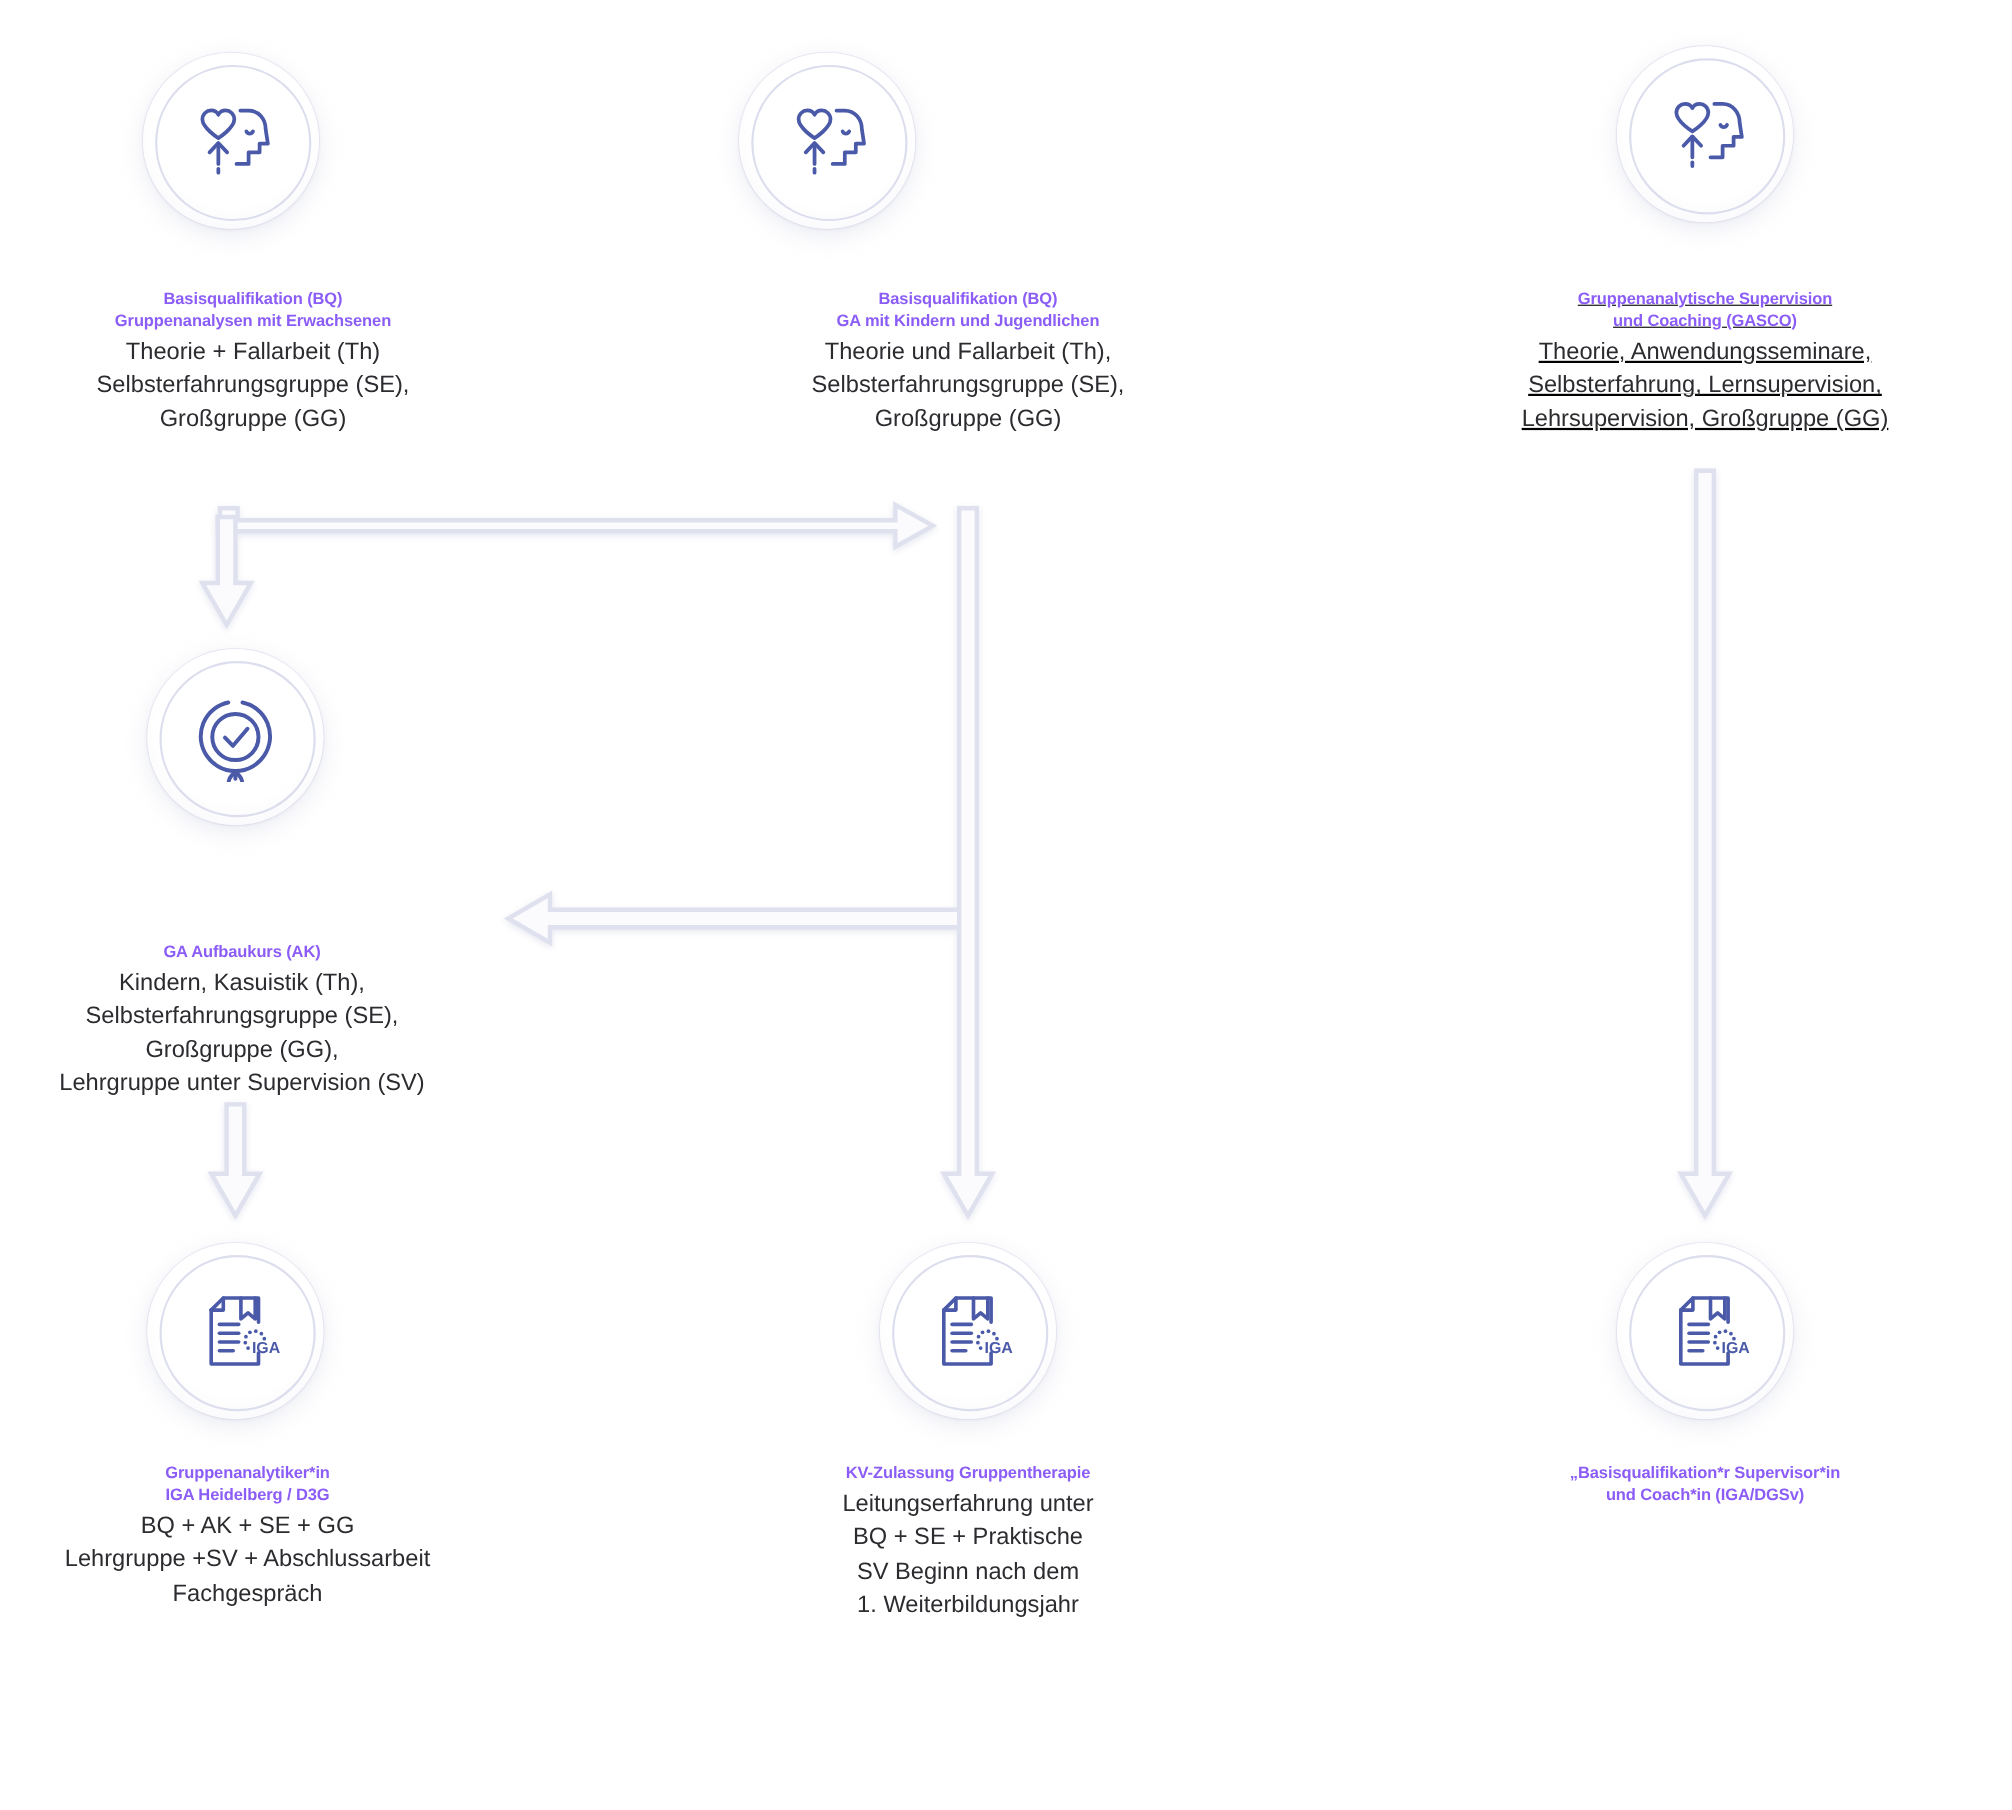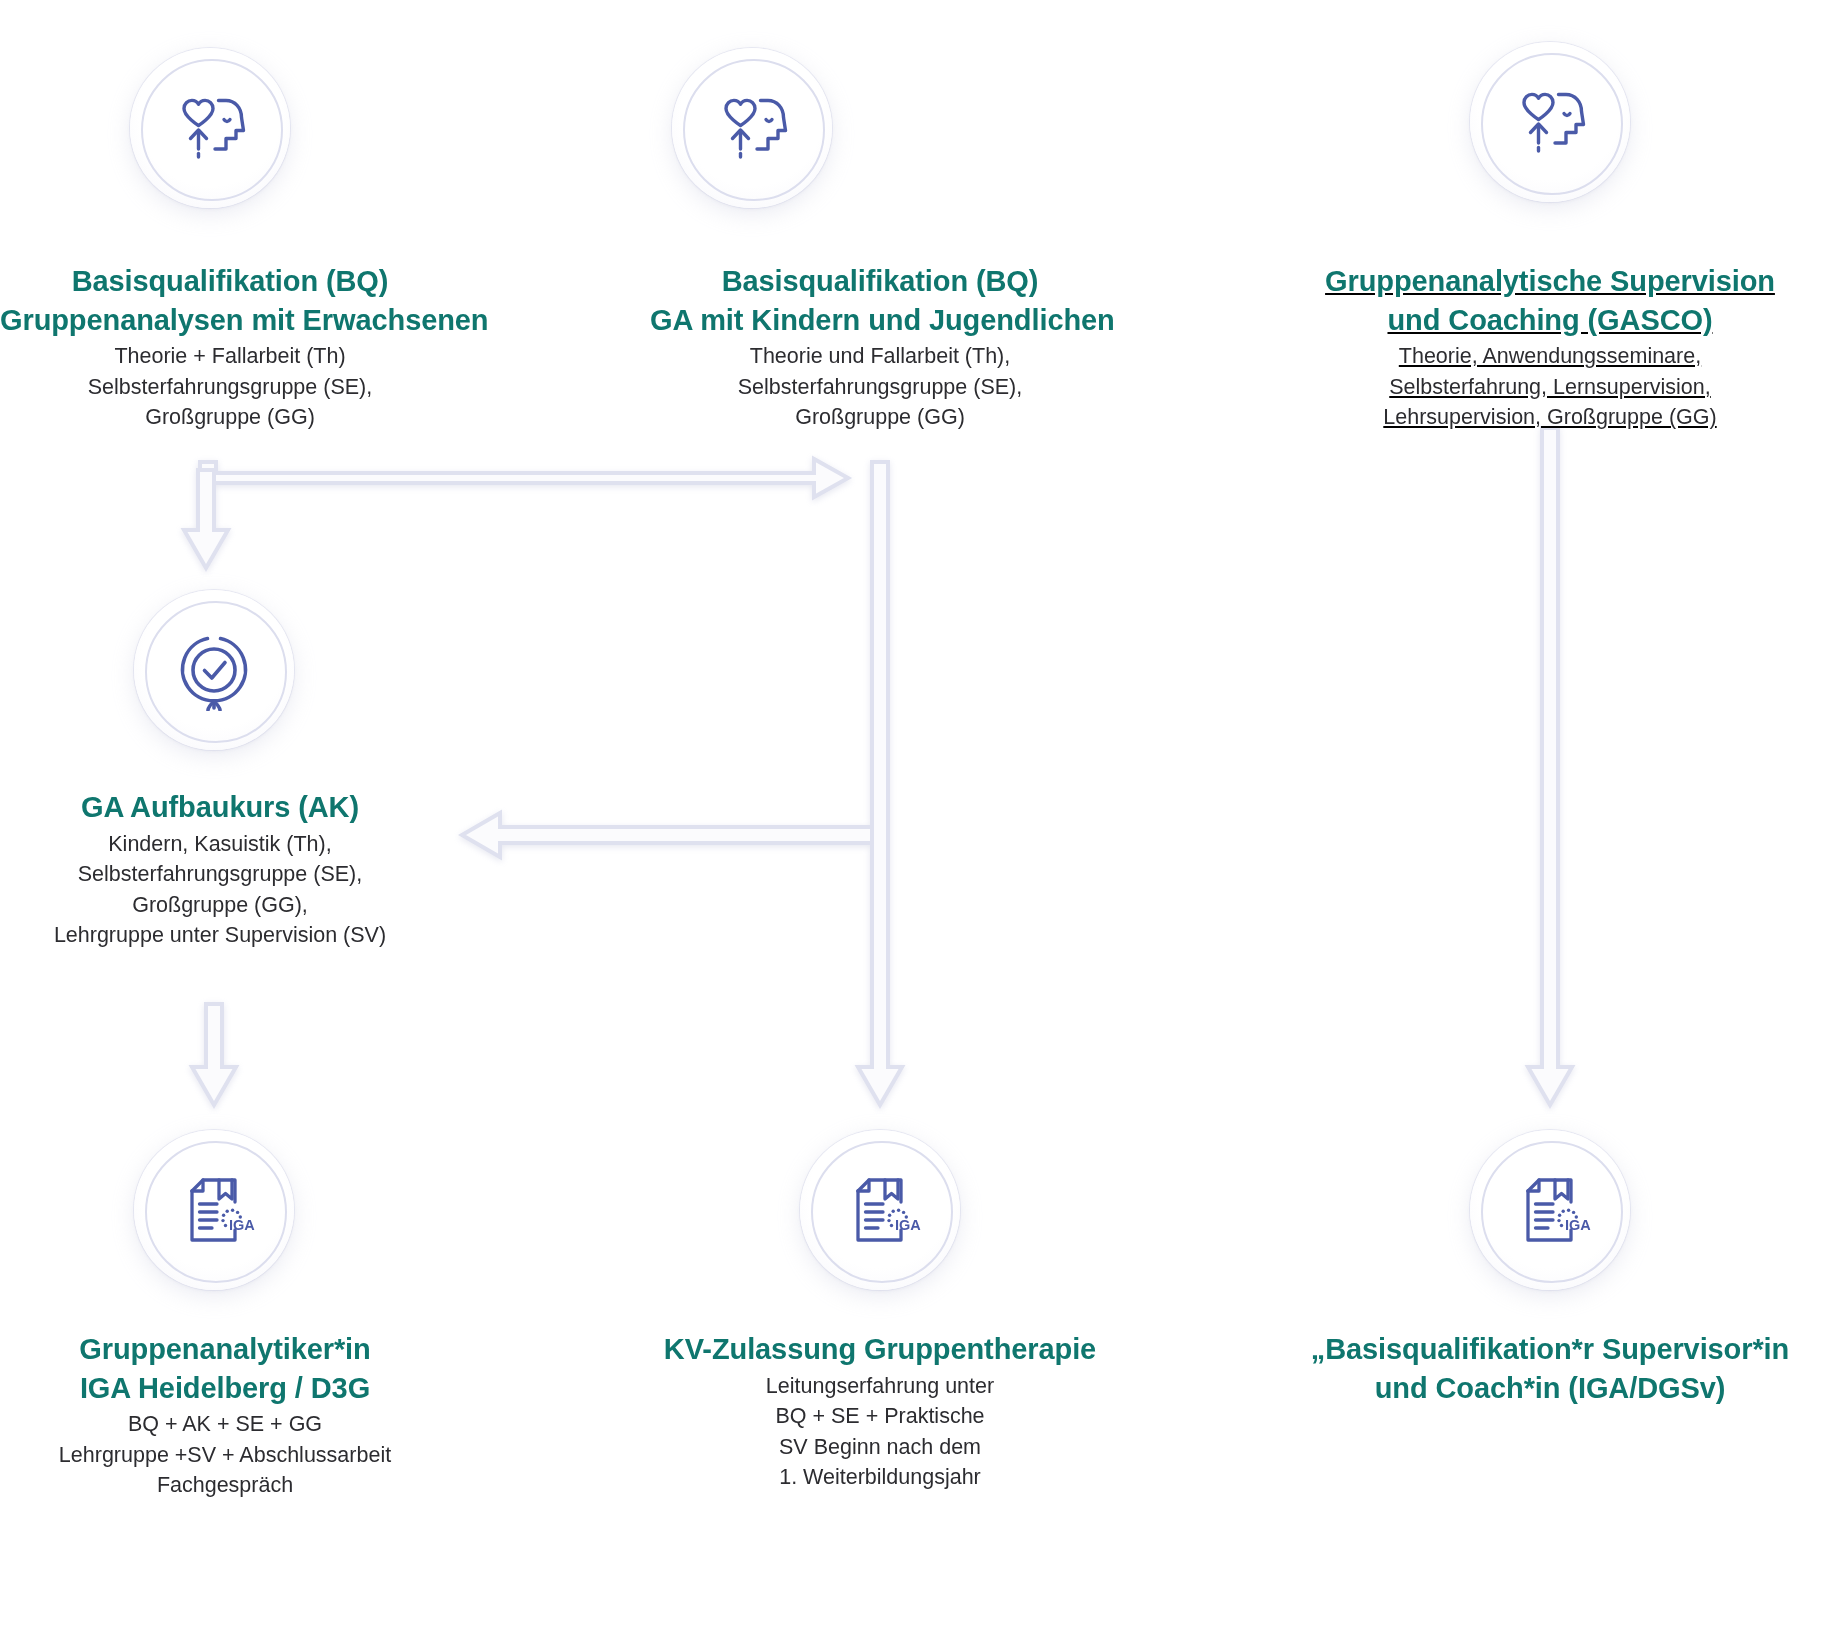--- a/index.html
+++ b/index.html
@@ -55,23 +55,23 @@
   .badge svg { position: relative; z-index: 2; display:block; }
 
   
   .tblock {
     position: absolute;
     z-index: 3;
     text-align: center;
   }
   .tblock .heading {
     font-weight: bold;
-    font-size: 29px;
+    font-size: 15px;
     line-height: 1.33;
-    color: #0f766e;
+    color: #8b5cf6;
     letter-spacing: -0.1px;
     white-space: nowrap;
   }
   .tblock .body {
     font-size: 21.5px;
     line-height: 1.42;
     color: #2c2c30;
     font-weight: 400;
     margin-top: 2px;
   }
@@ -237,21 +237,21 @@
 
         <path d="M31.5 41.5 L38.8 49 L52 33.5"></path>
 
         <path d="M41 72.5 L41 79"></path>
         <path d="M41 72.5 C37.5 75.5 35.5 78 35 81"></path>
         <path d="M41 72.5 C44.5 75.5 46.5 78 47 81"></path>
       </g>
     </svg>
   </div>
 
-  <div class="tblock" style="left:0px; top:788px; width:440px;">
+  <div class="tblock" style="left:0px; top:856px; width:440px;">
     <div class="heading">
       <span class="ln">GA Aufbaukurs (AK)</span>
     </div>
     <div class="body">
       <span class="ln">Kindern, Kasuistik (Th),</span>
       <span class="ln">Selbsterfahrungsgruppe (SE),</span>
       <span class="ln">Großgruppe (GG),</span>
       <span class="ln">Lehrgruppe unter Supervision (SV)</span>
     </div>
   </div>

